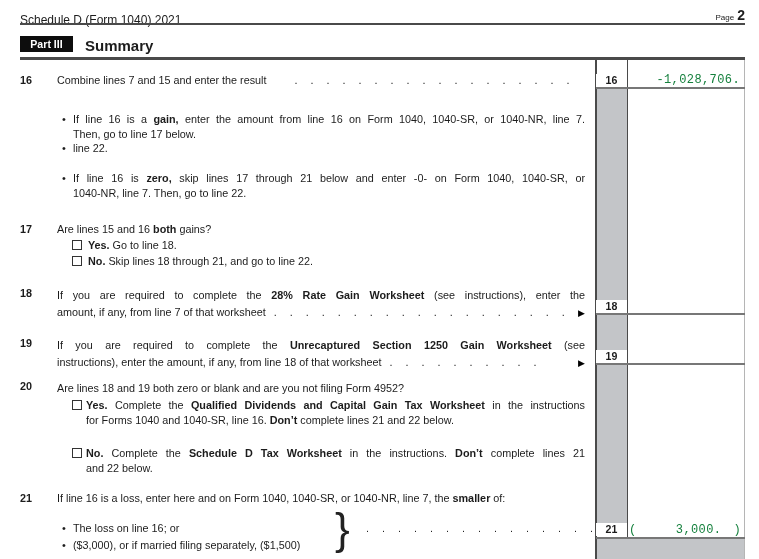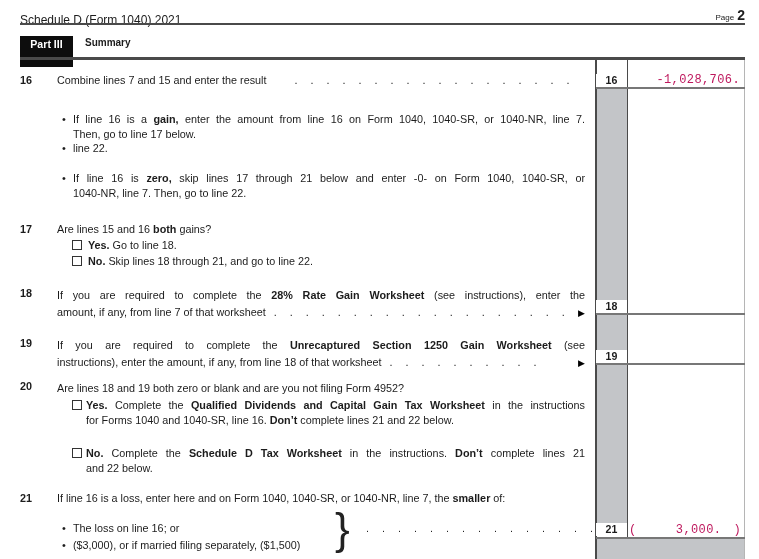--- a/index.html
+++ b/index.html
@@ -2,21 +2,21 @@
 <html><head>
 <meta charset="utf-8">
 <style>
   html,body{margin:0;padding:0;background:#fff;}
   #page{position:relative;width:759px;height:559px;background:#ffffff;
         font-family:"Liberation Sans","DejaVu Sans",sans-serif;color:#1c1c1c;
         font-size:10.8px;overflow:hidden;}
   .abs{position:absolute;}
   .b{font-weight:bold;}
   .just{text-align:justify;text-align-last:justify;}
-  .mono{font-family:"Liberation Mono","DejaVu Sans Mono",monospace;font-size:12px;color:#be185d;letter-spacing:.4px;}
+  .mono{font-family:"Liberation Mono","DejaVu Sans Mono",monospace;font-size:12px;color:#15803d;letter-spacing:.4px;}
   .rule{background:#4a4a4a;}
   .vline{background:#4a4a4a;}
   .shade{background:#c3c5c8;}
   .uline{background:#777;height:2px;}
   .cellnum{position:absolute;left:596px;width:31px;text-align:center;font-weight:bold;
            font-size:10.6px;background:#fff;line-height:13px;}
   .lnum{position:absolute;left:20px;font-weight:bold;font-size:10.8px;}
   .txt{position:absolute;left:57px;width:528px;gap:20px;}
   .row{display:flex;align-items:baseline;}
   .dotlead{overflow:hidden;white-space:nowrap;word-spacing:10px;color:#222;flex:1 1 auto;margin:0 6px 0 8px;}
@@ -43,22 +43,22 @@
 
 <div id="page">
 
   <div class="abs" style="left:20px;top:13px;font-size:12px;">Schedule D (Form 1040) 2021</div>
   <div class="abs" style="right:14px;top:7px;">
     <span style="font-size:8px;text-align:center;">Page</span>
     <span class="b" style="font-size:14px;">2</span>
   </div>
   <div class="abs rule" style="left:20px;top:23px;width:725px;height:2px;"></div>
 
-  <div id="part-box" class="abs" style="left:20px;top:36px;width:53px;height:31px;">Part III</div>
-  <div class="abs b" style="left:85px;top:37px;font-size:10px;">Summary</div>
+  <div id="part-box" class="abs" style="left:20px;top:36px;width:53px;height:16px;">Part III</div>
+  <div class="abs b" style="left:85px;top:37px;font-size:15px;">Summary</div>
   <div class="abs rule" style="left:20px;top:57px;width:725px;height:2.5px;"></div>
 
   <div class="abs vline" style="left:595px;top:60px;width:1.5px;height:499px;"></div>
   <div class="abs vline" style="left:627px;top:60px;width:1px;height:499px;"></div>
   <div class="abs" style="left:744px;top:60px;width:1px;height:499px;background:#b5b5b5;"></div>
 
   <div class="abs shade" style="left:597px;top:89px;width:30px;height:211px;"></div>
   <div class="abs shade" style="left:597px;top:315px;width:30px;height:35px;"></div>
   <div class="abs shade" style="left:597px;top:365px;width:30px;height:158px;"></div>
   <div class="abs shade" style="left:597px;top:539px;width:147px;height:20px;"></div>

